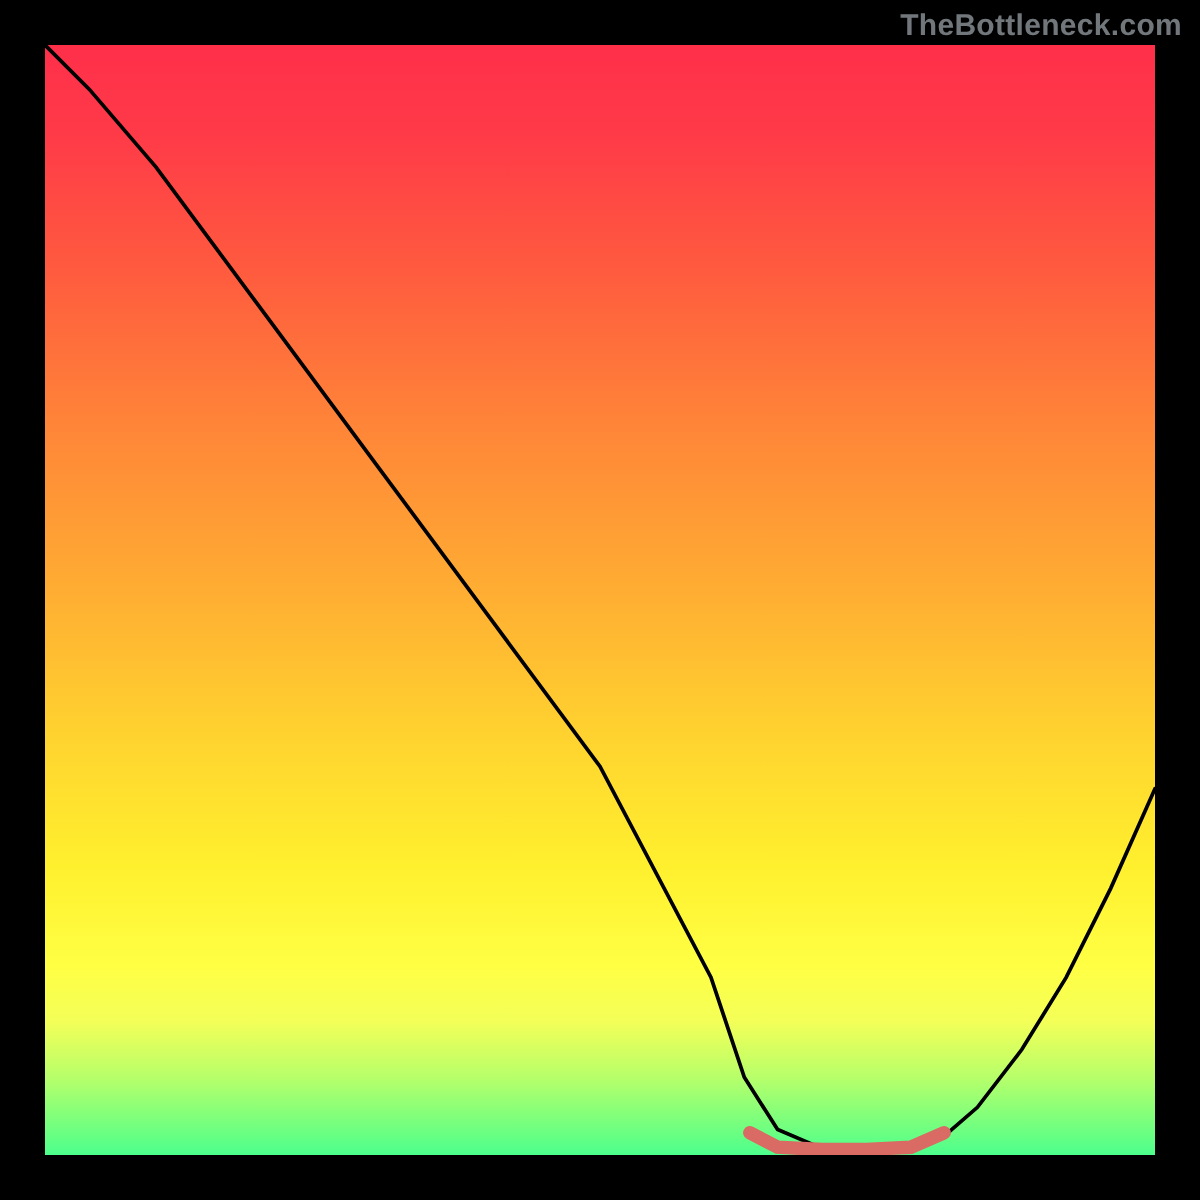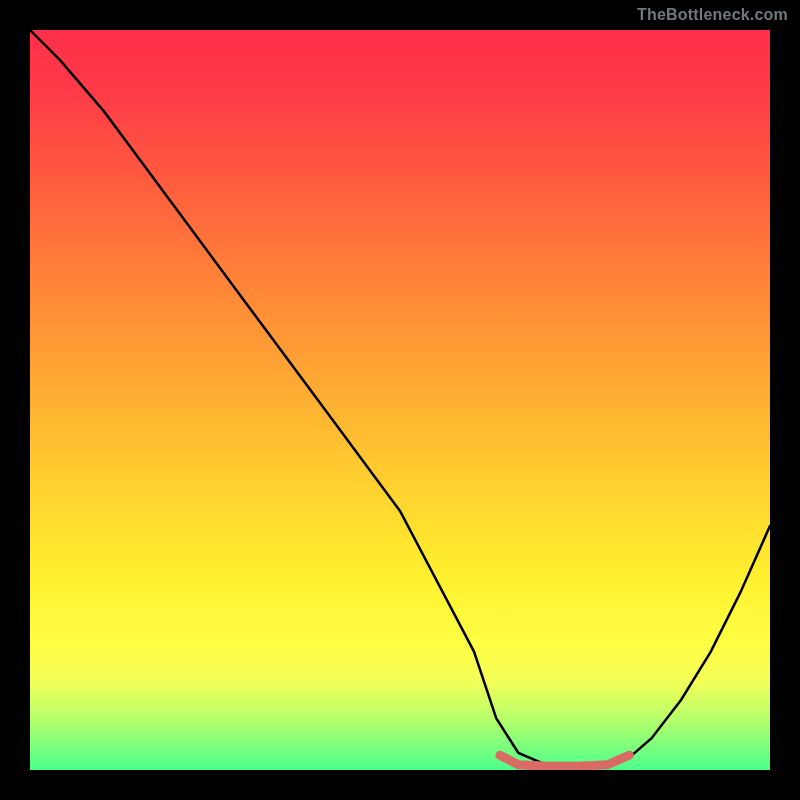--- a/index.html
+++ b/index.html
@@ -14,21 +14,21 @@
     position: relative;
     width: 800px;
     height: 800px;
     background: #000;
   }
   .attribution {
     position: absolute;
     top: 6px;
     right: 12px;
     font-family: Arial, Helvetica, sans-serif;
-    font-size: 16px;
+    font-size: 20px;
     font-weight: 600;
     color: #72777c;
     letter-spacing: 0.2px;
   }
   .plot-area {
     position: absolute;
     left: 30px;
     top: 30px;
     width: 740px;
     height: 740px;

